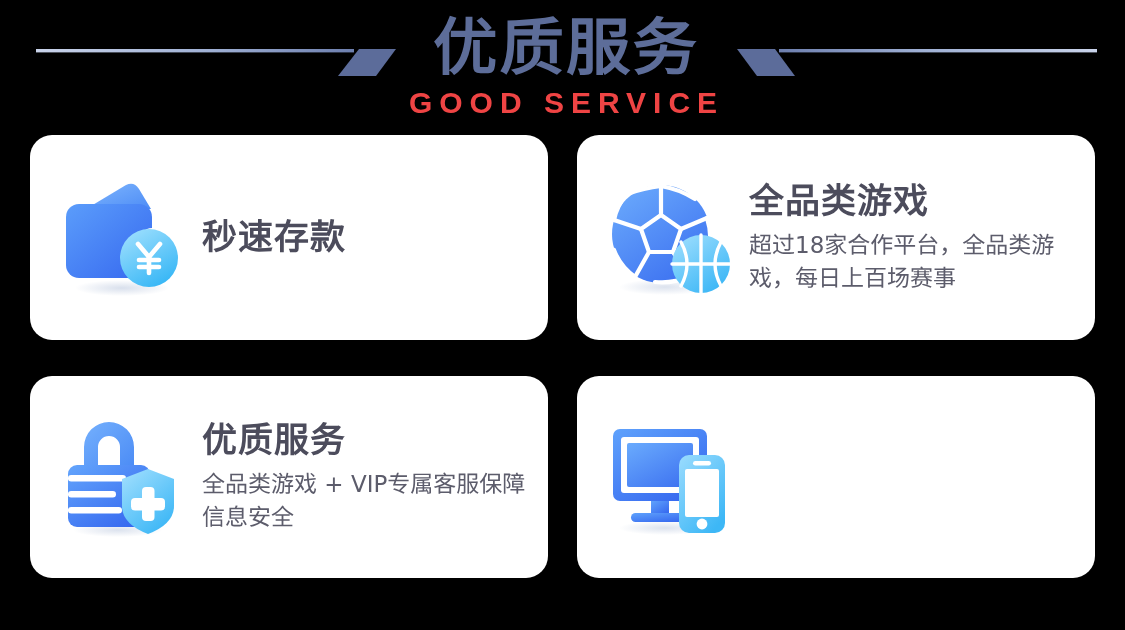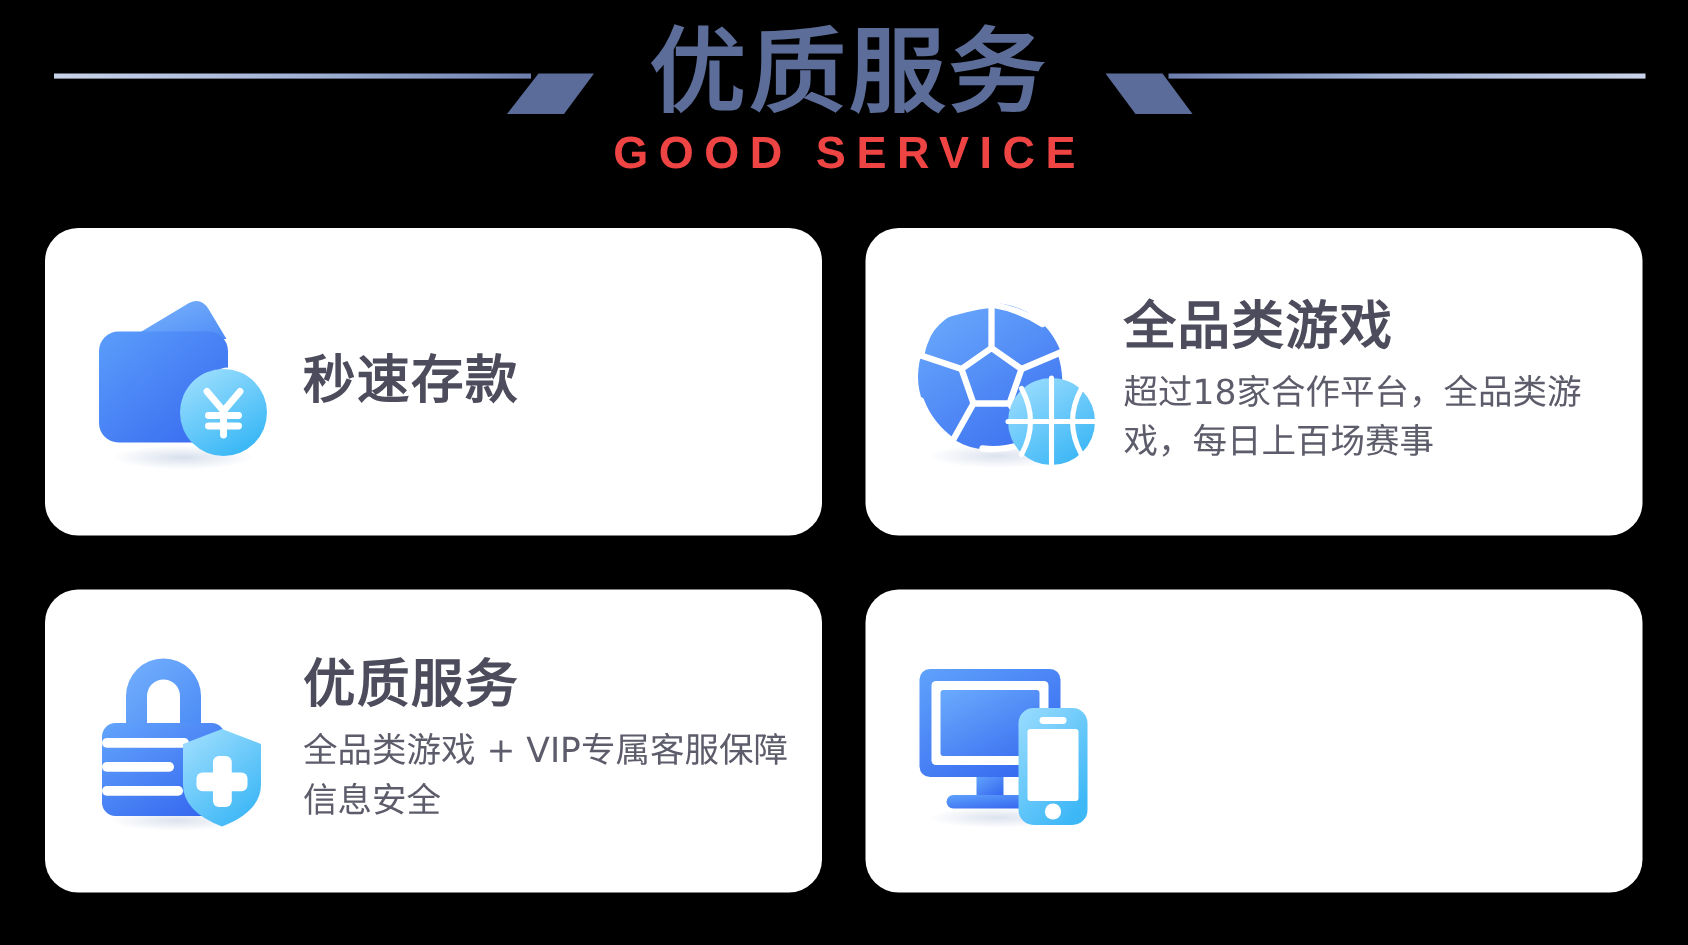--- a/index.html
+++ b/index.html
@@ -33,21 +33,21 @@
   }
   .title-en {
     margin-top:6px;
     font-size:30px; font-weight:bold; color:#ef4444;
     letter-spacing:7px; line-height:1;
     font-family:"Liberation Sans","DejaVu Sans",sans-serif;
   }
 
   
   .grid {
-    position:absolute; left:30px; top:152px;
+    position:absolute; left:30px; top:135px;
     width:1065px; height:444px;
     display:grid;
     grid-template-columns:518px 518px;
     grid-template-rows:205px 202px;
     column-gap:29px; row-gap:36px;
   }
   .card {
     background:#ffffff;
     border-radius:22px;
     display:flex; align-items:center;

